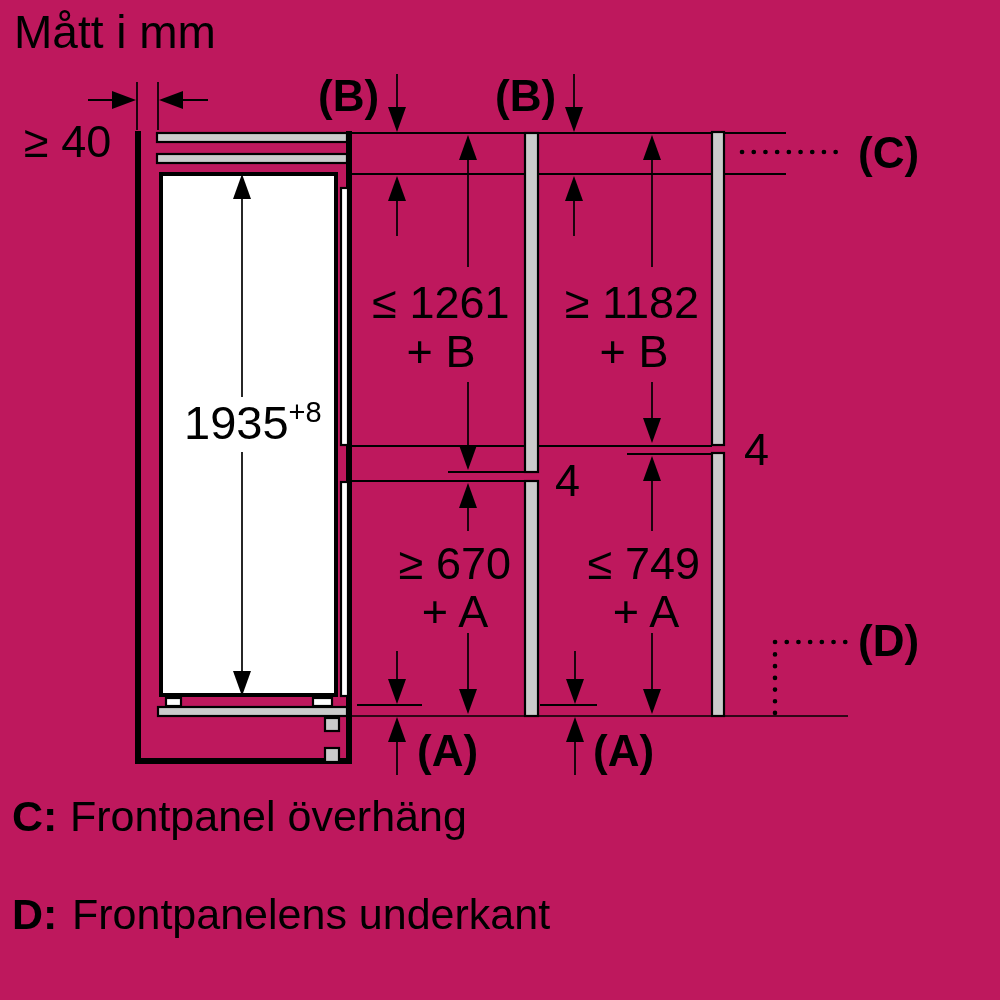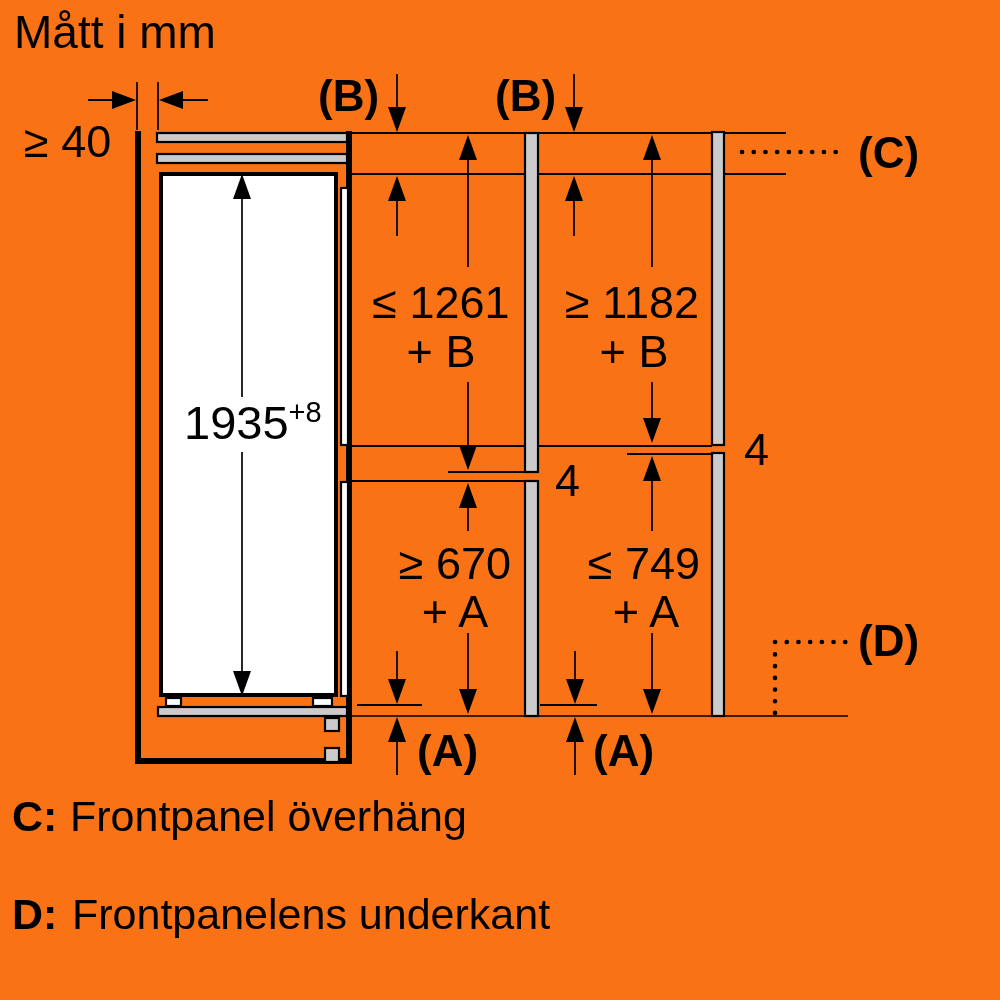--- a/index.html
+++ b/index.html
@@ -1,16 +1,16 @@
 <!DOCTYPE html>
 <html><head>
 <meta charset="utf-8">
 <style>
   html,body{margin:0;padding:0;background:#ffffff;}
-  .stage{width:1000px;height:1000px;position:relative;background:#f97316;}
+  .stage{width:1000px;height:1000px;position:relative;background:#be185d;}
   svg text{font-family:"Liberation Sans","DejaVu Sans",sans-serif;fill:#000;}
   .dimtxt{font-size:45px;}
   .reftxt{font-size:44px;font-weight:bold;}
   .legend-key{font-weight:bold;}
   .legend-txt{font-size:43px;}
   .thin{stroke:#000;stroke-width:2;fill:none;}
   .hair{stroke:#000;stroke-width:1.7;fill:none;}
   .outl{stroke:#000;fill:#fff;}
   .arrow{fill:#000;stroke:none;}
   .dots{stroke:#000;stroke-width:4.6;fill:none;stroke-linecap:round;stroke-dasharray:0.1 11.6;}

